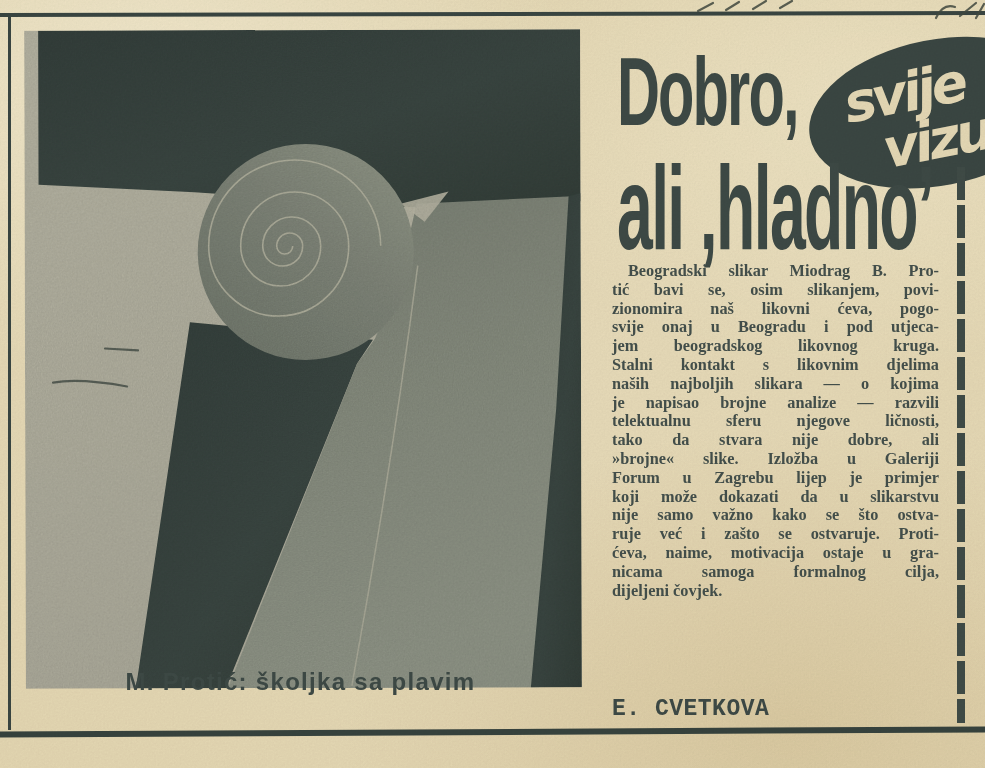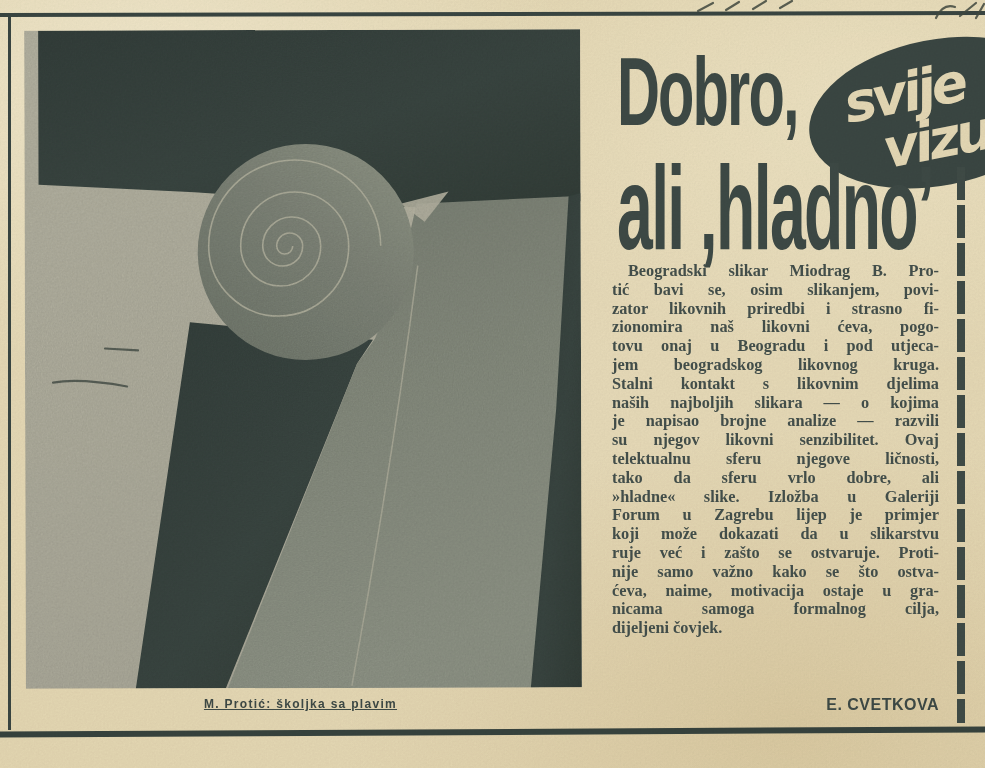--- a/index.html
+++ b/index.html
@@ -22,23 +22,23 @@
   
   .frame-top{left:0;top:12px;width:985px;height:4px;background:#3b4743;transform:rotate(-.12deg);}
   .frame-left{left:8px;top:13px;width:3px;height:717px;background:#3b4743;}
   .frame-bottom{left:-6px;top:729px;width:1000px;height:6px;background:#38443f;transform:rotate(-.3deg);}
 
   
   .artwork{left:25px;top:30px;width:556px;height:658px;transform:rotate(-.15deg);}
   .artwork svg{display:block;width:100%;height:100%;}
 
   .caption{
-    left:28px;top:697px;width:545px;text-align:center;
-    font-family:"Liberation Sans",sans-serif;font-weight:700;font-size:12px;
-    letter-spacing:1.3px;color:var(--ink);white-space:nowrap;text-decoration:underline;
+    left:28px;top:668px;width:545px;text-align:center;
+    font-family:"Liberation Sans",sans-serif;font-weight:700;font-size:24px;
+    letter-spacing:1.3px;color:var(--ink);white-space:nowrap;
   }
 
   
   .headline{left:617px;top:44px;color:var(--ink);}
   .hl{font-family:"Liberation Sans",sans-serif;font-weight:700;white-space:nowrap;
       transform-origin:left top;line-height:1;}
   .hl1{font-size:96px;letter-spacing:-3px;transform:scaleX(.62);}
   .hl2{font-size:118px;letter-spacing:-3px;transform:scaleX(.545);margin-top:9px;}
 
   
@@ -52,22 +52,22 @@
   .article{left:612px;top:262px;width:327px;}
   .bodyline{
     font-family:"Liberation Serif",serif;font-weight:700;
     font-size:16.3px;line-height:18.8px;color:var(--body-ink);
     text-align:justify;text-align-last:justify;white-space:normal;
   }
   .bodyline:first-child{text-indent:16px;}
   .bodyline:last-child{text-align-last:left;}
 
   .byline{
-    left:612px;top:696px;width:327px;text-align:right;
-    font-family:Liberation Sans, sans-serif;font-weight:700;font-size:16px;
+    left:612px;top:696px;width:327px;
+    font-family:Liberation Mono, monospace;font-weight:700;font-size:23px;
     letter-spacing:.5px;color:var(--ink);
   }
 
   
   .dashed-rule{
     left:957px;top:167px;width:8px;height:556px;
     background:repeating-linear-gradient(to bottom, #414d48 0px, #414d48 33px, rgba(0,0,0,0) 33px, rgba(0,0,0,0) 38px);
   }
 
   .pen-marks{left:640px;top:0;width:345px;height:26px;overflow:visible;}
@@ -159,35 +159,33 @@
 </svg>
 
 <div class="abs headline">
   <div class="hl hl1">Dobro,</div>
   <div class="hl hl2">ali ‚hladno’</div>
 </div>
 
 <div class="abs article">
     <div class="bodyline">Beogradski slikar Miodrag B. Pro-</div>
     <div class="bodyline">tić bavi se, osim slikanjem, povi-</div>
-    <div class="bodyline">zator likovnih priredbi i strasno fi-</div>
     <div class="bodyline">zionomira naš likovni ćeva, pogo-</div>
-    <div class="bodyline">tovu onaj u Beogradu i pod utjeca-</div>
+    <div class="bodyline">svije onaj u Beogradu i pod utjeca-</div>
     <div class="bodyline">jem beogradskog likovnog kruga.</div>
     <div class="bodyline">Stalni kontakt s likovnim djelima</div>
     <div class="bodyline">naših najboljih slikara — o kojima</div>
     <div class="bodyline">je napisao brojne analize — razvili</div>
-    <div class="bodyline">su njegov likovni senzibilitet. Ovaj</div>
     <div class="bodyline">telektualnu sferu njegove ličnosti,</div>
-    <div class="bodyline">tako da sferu vrlo dobre, ali</div>
-    <div class="bodyline">»hladne« slike. Izložba u Galeriji</div>
+    <div class="bodyline">tako da stvara nije dobre, ali</div>
+    <div class="bodyline">»brojne« slike. Izložba u Galeriji</div>
     <div class="bodyline">Forum u Zagrebu lijep je primjer</div>
     <div class="bodyline">koji može dokazati da u slikarstvu</div>
+    <div class="bodyline">nije samo važno kako se što ostva-</div>
     <div class="bodyline">ruje već i zašto se ostvaruje. Proti-</div>
-    <div class="bodyline">nije samo važno kako se što ostva-</div>
     <div class="bodyline">ćeva, naime, motivacija ostaje u gra-</div>
     <div class="bodyline">nicama samoga formalnog cilja,</div>
     <div class="bodyline">dijeljeni čovjek.</div>
   </div>
 
 <div class="abs byline">E. CVETKOVA</div>
 
 <div class="abs dashed-rule"></div>
 
 <svg class="abs noise" viewBox="0 0 985 768" preserveAspectRatio="none">

